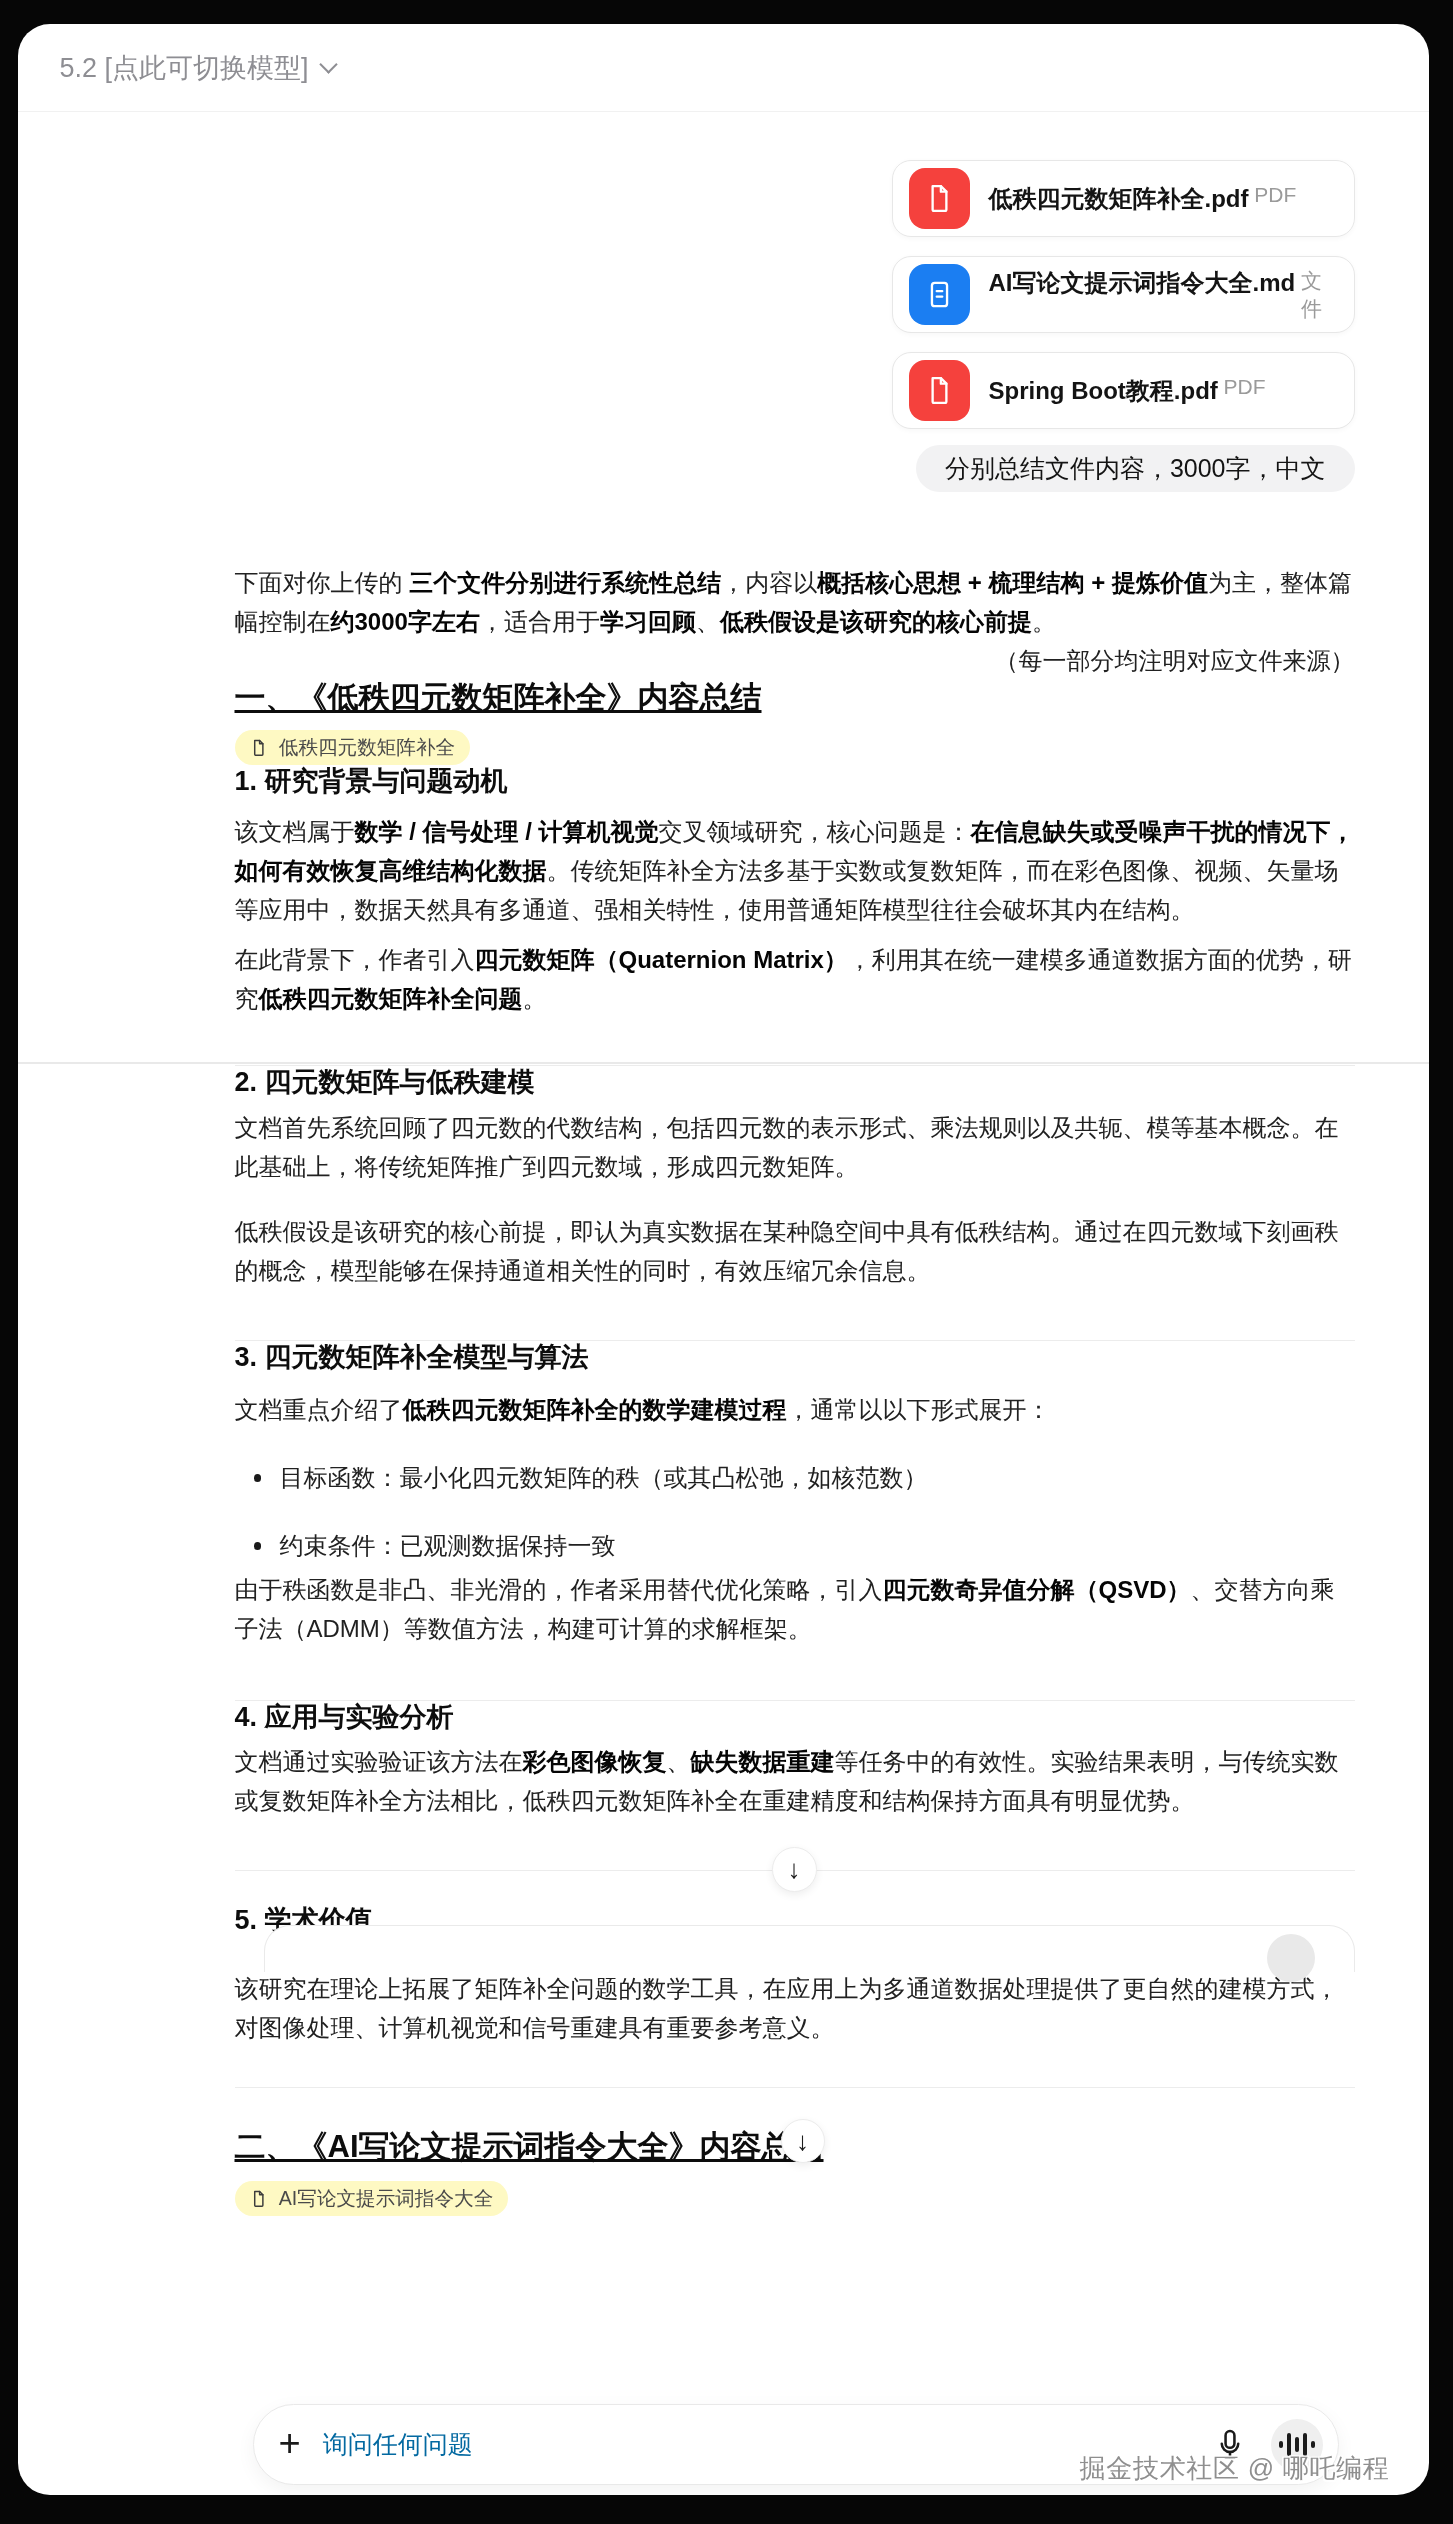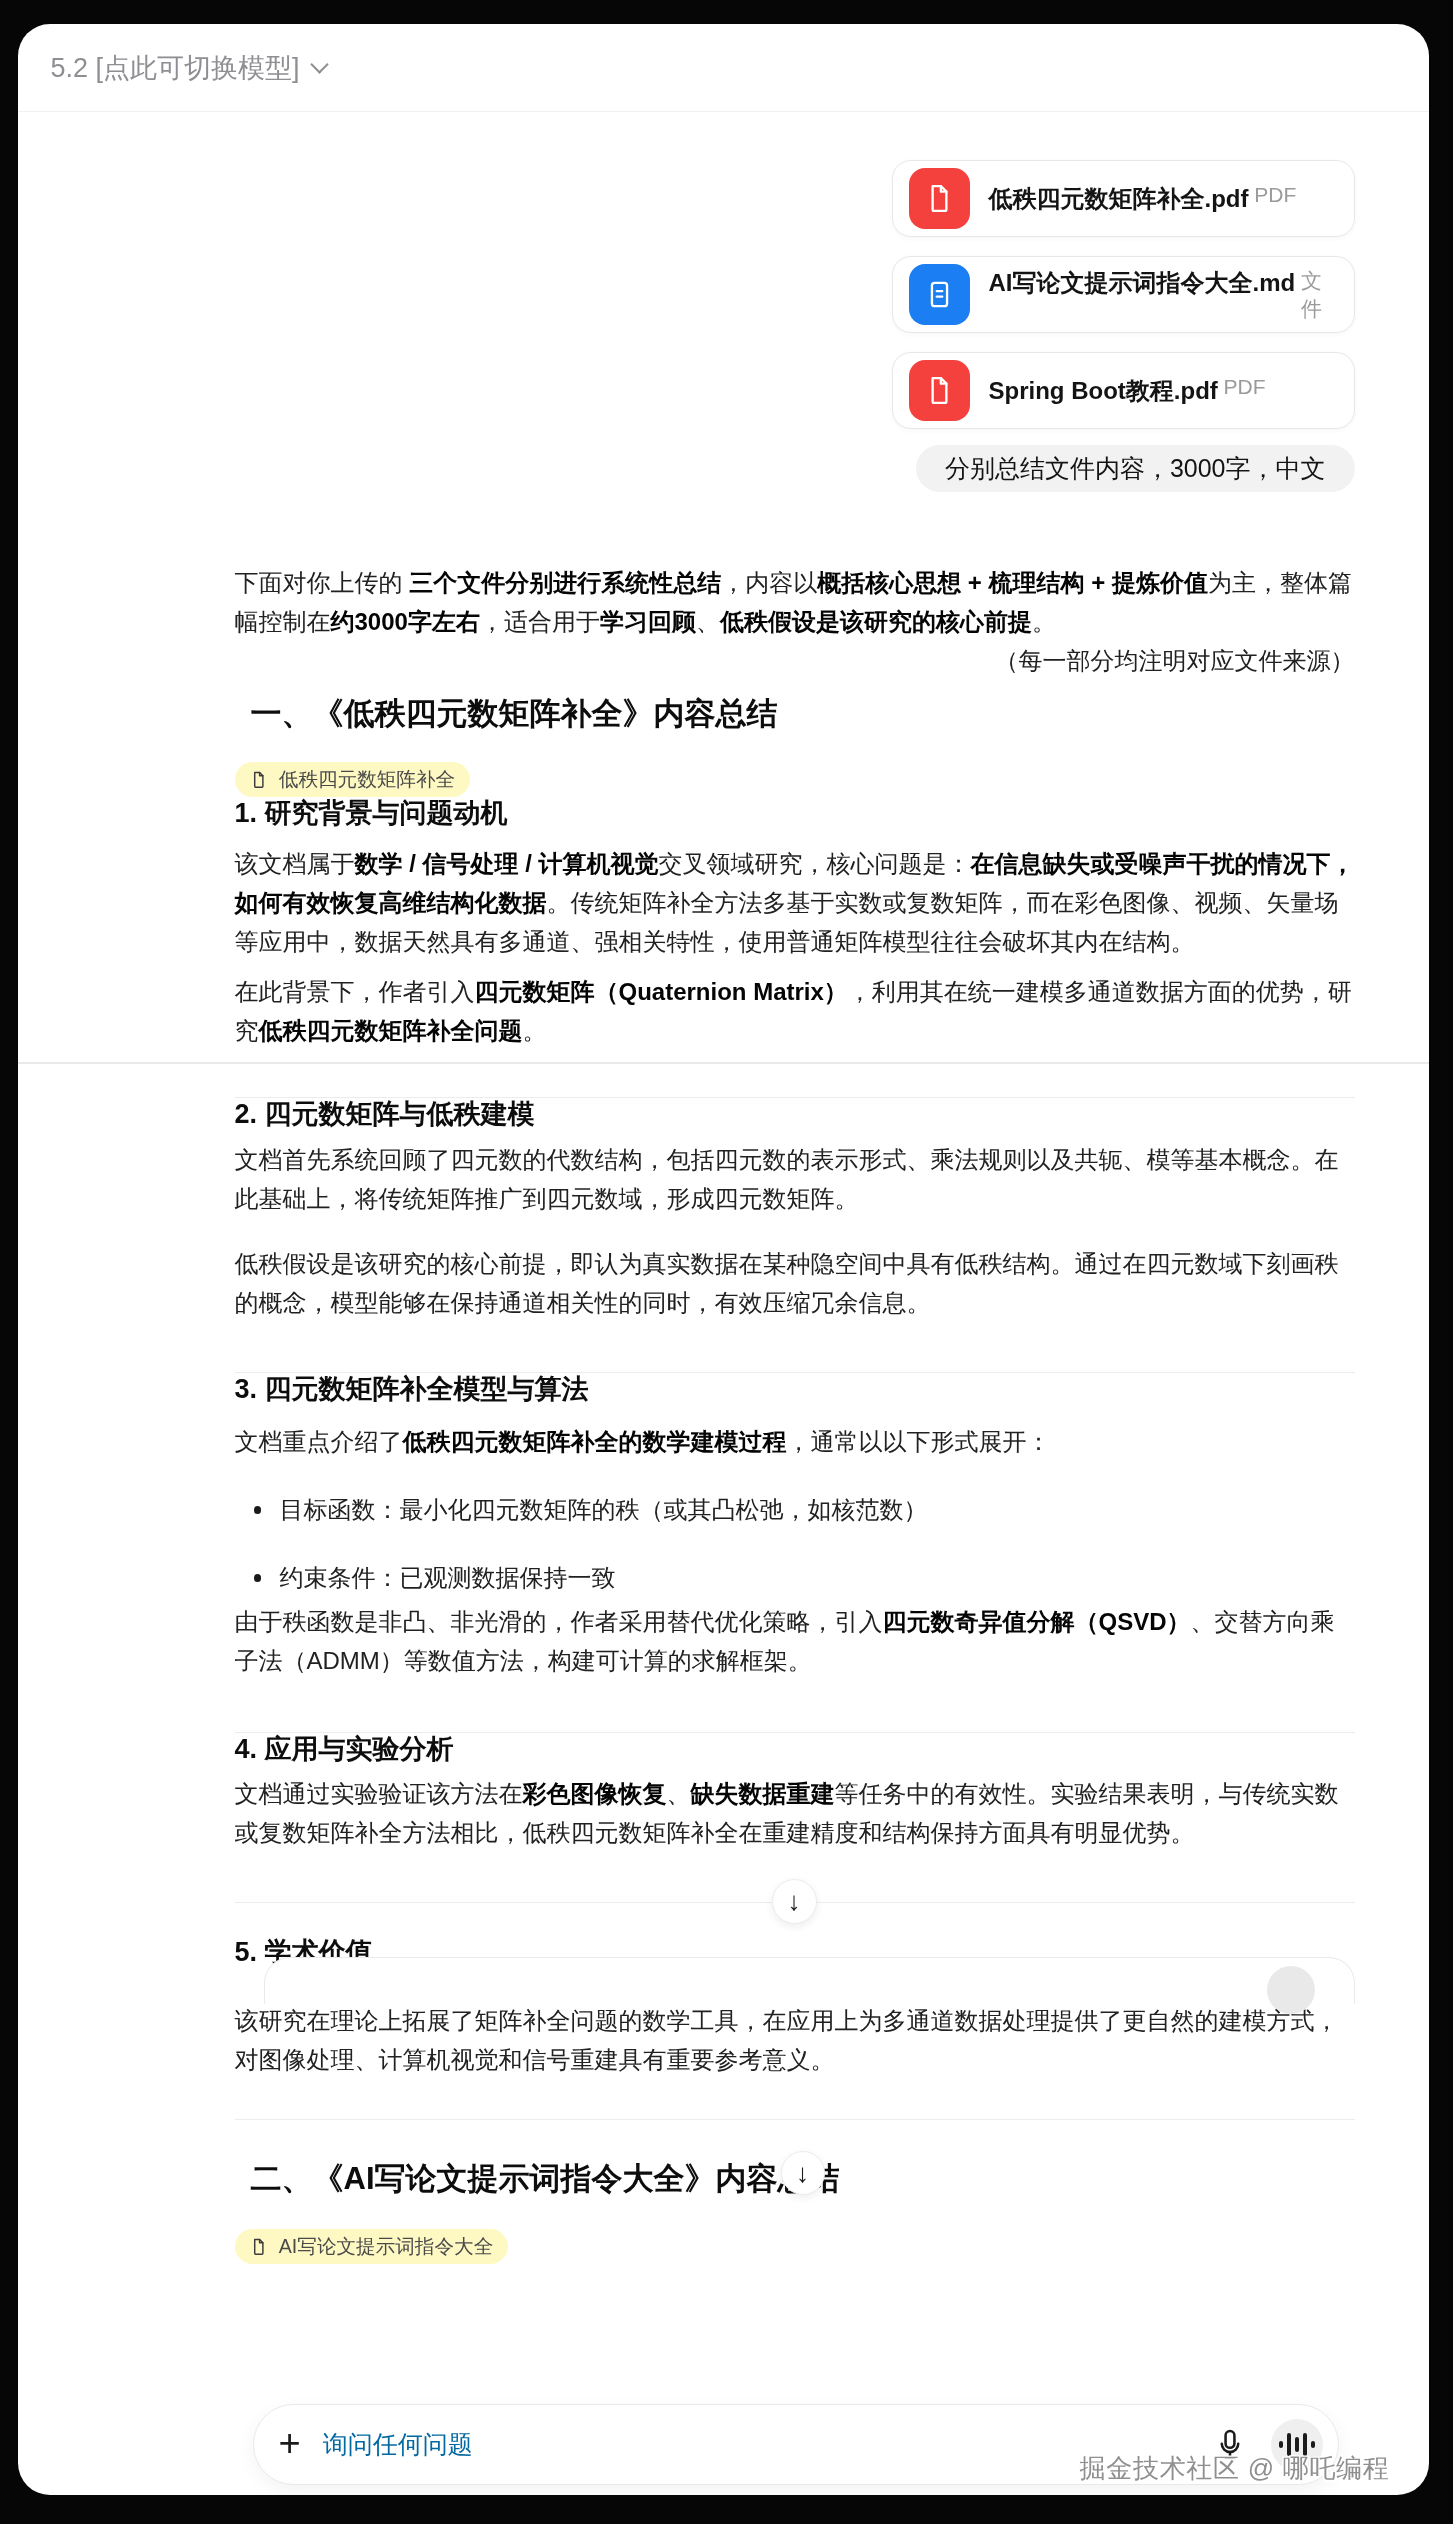--- a/index.html
+++ b/index.html
@@ -9,21 +9,21 @@
     font-family:"Liberation Sans", sans-serif;
     -webkit-font-smoothing:antialiased;
   }
   .card{
     position:absolute;left:17.5px;top:24px;width:1411px;height:2471px;
     background:#ffffff;border-radius:32px;overflow:hidden;
   }
   
   .chat-header{
     height:87px;border-bottom:1.5px solid #f1f1f1;
-    display:flex;align-items:center;gap:13px;padding-left:33px;
+    display:flex;align-items:center;gap:13px;padding-left:42px;
     color:#8e8e93;font-size:27px;
   }
   .chev{
     display:inline-block;width:11px;height:11px;margin-top:-5.8px;
     border-right:2.2px solid #8e8e93;border-bottom:2.2px solid #8e8e93;
     transform:rotate(45deg);
   }
   
   .seam{position:absolute;left:0;right:0;top:1038px;height:2.2px;background:#e9e9e9;}
   
@@ -46,21 +46,21 @@
   .bubble-row{display:flex;justify-content:flex-end;margin-top:16px;}
   .bubble{
     background:#f2f2f3;border-radius:25px;height:47px;line-height:47px;
     padding:0 29px;font-size:25px;color:#141414;
   }
   
   .p{font-size:24px;line-height:39px;color:#212121;margin:0;}
   .p .b{font-weight:700;color:#050505;}
   .intro{margin-top:71px;}
   .note{margin-top:0px;text-align:right;}
-  h2.sec{font-size:31px;line-height:36px;font-weight:700;color:#0d0d0d;margin:16px;}
+  h2.sec{font-size:31px;line-height:36px;font-weight:700;color:#0d0d0d;margin:0;text-decoration:underline;}
   .h2-1{margin-top:80px;}
   .h2-2{margin-top:41px;position:relative;}
   h3.sub{font-size:27px;line-height:32px;font-weight:700;color:#0d0d0d;margin:0;}
   .badge{
     display:inline-flex;align-items:center;gap:10.2px;margin-top:14px;
     background:#fef9c3;border-radius:17.5px;height:35px;padding:0 14.5px;
     font-size:19.6px;color:#4a4a4a;max-width:466px;
   }
   .badge2{margin-top:16px;}
   .hr{border:none;border-top:1.5px solid #ececec;margin:0;}

